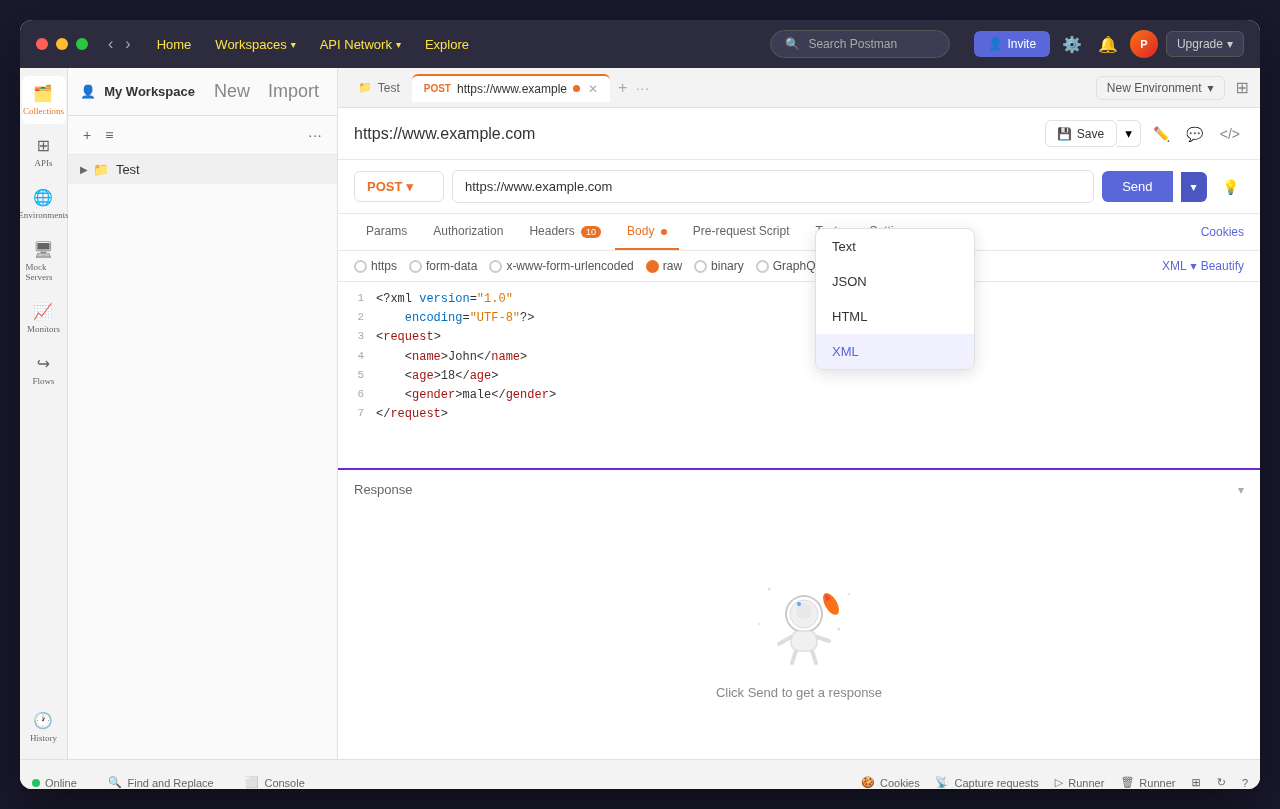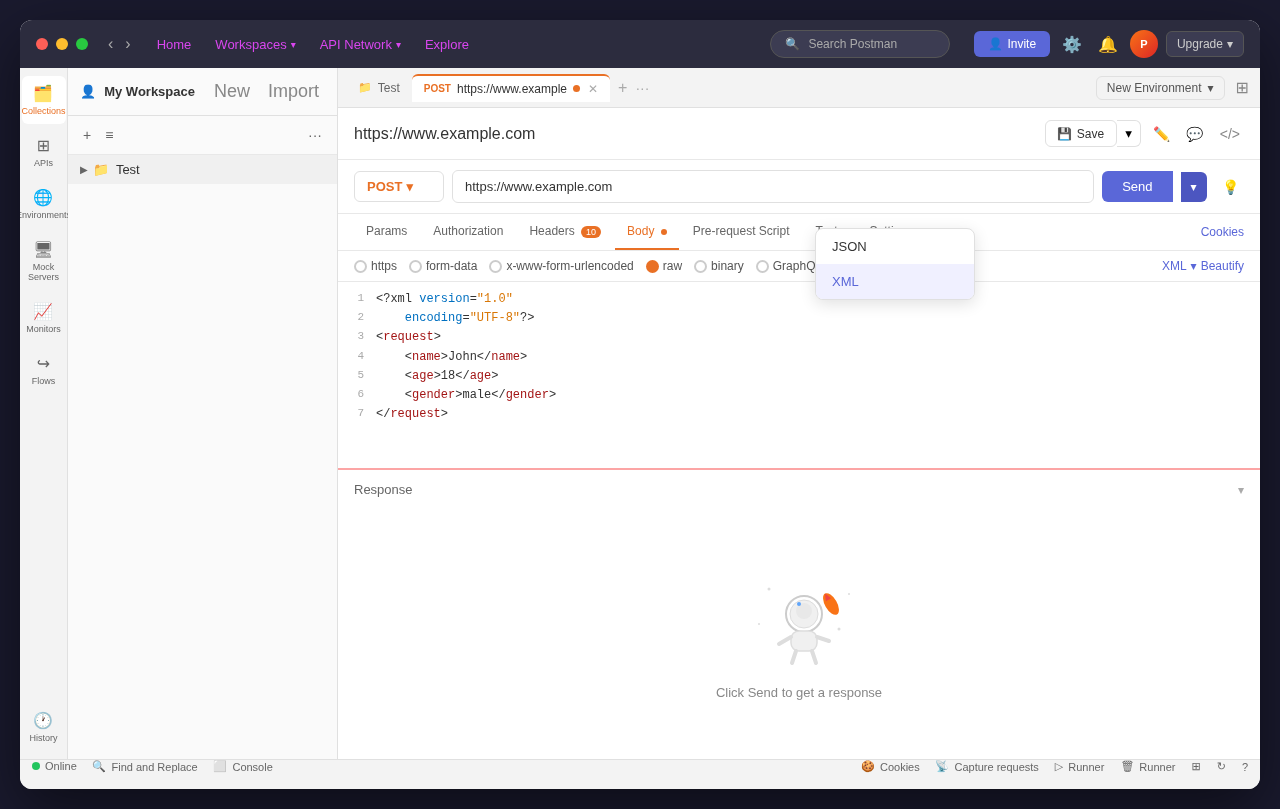--- a/index.html
+++ b/index.html
@@ -7,36 +7,36 @@
     .window { width: 1240px; height: 769px; background: #ffffff; border-radius: 12px; overflow: hidden; display: flex; flex-direction: column; box-shadow: 0 20px 60px rgba(0,0,0,0.5); }
     .titlebar { height: 48px; background: #2c2c3e; display: flex; align-items: center; padding: 0 16px; gap: 12px; flex-shrink: 0; }
     .traffic-lights { display: flex; gap: 8px; }
     .tl { width: 12px; height: 12px; border-radius: 50%; }
     .tl-red { background: #ff5f57; }
     .tl-yellow { background: #ffbd2e; }
     .tl-green { background: #28c940; }
     .nav-arrows { display: flex; gap: 4px; margin-left: 4px; }
     .nav-btn { background: none; border: none; color: #aaa; cursor: pointer; font-size: 16px; padding: 2px 4px; }
     .nav-links { display: flex; gap: 4px; align-items: center; }
-    .nav-link { color: #d946ef; background: none; border: none; cursor: pointer; padding: 6px 10px; border-radius: 6px; font-size: 13px; display: flex; align-items: center; gap: 4px; text-align: center; }
+    .nav-link { color: #fde047; background: none; border: none; cursor: pointer; padding: 6px 10px; border-radius: 6px; font-size: 13px; display: flex; align-items: center; gap: 4px; text-align: center; }
     .nav-link .chevron { font-size: 10px; }
     .search-bar { margin-left: auto; background: #3c3c52; border: 1px solid #555; border-radius: 20px; padding: 6px 14px; display: flex; align-items: center; gap: 8px; width: 180px; color: #aaa; font-size: 12px; cursor: text; }
     .search-icon { font-size: 12px; }
     .titlebar-right { display: flex; align-items: center; gap: 8px; margin-left: 12px; }
     .invite-btn { background: #5a67d8; color: white; border: none; border-radius: 6px; padding: 6px 14px; cursor: pointer; font-size: 12px; font-weight: 500; display: flex; align-items: center; gap: 4px; }
     .icon-btn { background: none; border: none; color: #aaa; cursor: pointer; font-size: 16px; padding: 4px; border-radius: 4px; }
     .avatar { width: 28px; height: 28px; border-radius: 50%; background: linear-gradient(135deg, #f97316, #dc2626); display: flex; align-items: center; justify-content: center; color: white; font-size: 11px; font-weight: bold; }
     .upgrade-btn { color: #ccc; background: #3c3c52; border: 1px solid #555; border-radius: 6px; padding: 5px 10px; cursor: pointer; font-size: 12px; display: flex; align-items: center; gap: 4px; }
     .main-area { display: flex; flex: 1; overflow: hidden; }
     .sidebar { width: 48px; background: #f3f3f3; border-right: 1px solid #e0e0e0; display: flex; flex-direction: column; align-items: center; padding: 8px 0; gap: 4px; flex-shrink: 0; }
     .sidebar-item { display: flex; flex-direction: column; align-items: center; padding: 8px 4px; cursor: pointer; border-radius: 6px; width: 44px; gap: 3px; }
     .sidebar-item.active { background: #fff; }
     .sidebar-icon { font-size: 16px; color: #666; }
     .sidebar-item.active .sidebar-icon { color: #e97025; }
-    .sidebar-label { font-size: 9px; color: #666; text-align: center; }
+    .sidebar-label { font-size: 9px; color: #666; text-align: left; font-family: Liberation Serif, serif; }
     .sidebar-item.active .sidebar-label { color: #e97025; }
     .collections-panel { width: 270px; background: #fafafa; border-right: 1px solid #e0e0e0; display: flex; flex-direction: column; flex-shrink: 0; }
     .panel-header { padding: 10px 12px; display: flex; align-items: center; gap: 8px; border-bottom: 1px solid #e8e8e8; }
     .workspace-name { font-size: 13px; font-weight: 600; color: #333; }
     .panel-actions { margin-left: auto; display: flex; gap: 6px; }
     .panel-btn { background: none; border: none; cursor: pointer; color: #888; font-size: 18px; padding: 3px 6px; border-radius: 4px; }
     .panel-toolbar { padding: 8px 12px; display: flex; align-items: center; gap: 8px; border-bottom: 1px solid #e8e8e8; }
     .toolbar-btn { background: none; border: none; cursor: pointer; color: #666; font-size: 14px; padding: 3px; border-radius: 3px; }
     .more-btn { margin-left: auto; }
     .tree-item { display: flex; align-items: center; gap: 6px; padding: 7px 12px; cursor: pointer; }
@@ -88,21 +88,21 @@
     .code-blue { color: #0070c1; }
     .code-red { color: #a31515; }
     .code-orange { color: #d97706; }
     .response-area { border-top: 1px solid #e8e8e8; padding: 12px 16px; display: flex; align-items: center; justify-content: space-between; }
     .response-label { font-size: 13px; color: #666; }
     .response-chevron { color: #aaa; font-size: 12px; }
     .response-content { flex: 1; display: flex; flex-direction: column; align-items: center; justify-content: center; padding: 40px; }
     .astronaut-area { display: flex; flex-direction: column; align-items: center; gap: 16px; }
     .astronaut-svg { width: 120px; height: 100px; }
     .response-hint { font-size: 13px; color: #888; }
-    .status-bar { height: 30px; background: #f3f3f3; border-top: 1px solid #e0e0e0; display: flex; align-items: flex-start; padding: 0 12px; gap: 16px; flex-shrink: 0; }
+    .status-bar { height: 30px; background: #f3f3f3; border-top: 1px solid #e0e0e0; display: flex; align-items: flex-end; padding: 0 12px; gap: 32px; flex-shrink: 0; }
     .status-item { display: flex; align-items: center; gap: 5px; font-size: 11px; color: #666; cursor: pointer; }
     .status-dot { width: 8px; height: 8px; border-radius: 50%; background: #22c55e; }
     .status-right { margin-left: auto; display: flex; gap: 16px; }
     .dropdown-menu { position: absolute; background: white; border: 1px solid #e0e0e0; border-radius: 8px; box-shadow: 0 4px 16px rgba(0,0,0,0.12); z-index: 100; min-width: 160px; overflow: hidden; top: 228px; left: 815px; }
     .dropdown-item { padding: 10px 16px; font-size: 13px; color: #333; cursor: pointer; }
     .dropdown-item.active { background: #f0f0ff; color: #5a67d8; font-weight: 500; }
     .sidebar-bottom { margin-top: auto; }
     .collections-panel-top { border-bottom: 1px solid #e0e0e0; }
   </style>
 </head>
@@ -333,21 +333,21 @@
           <div class="code-line">
             <span class="line-num">6</span>
             <span class="code-content">    &lt;<span class="code-red">gender</span>&gt;male&lt;/<span class="code-red">gender</span>&gt;</span>
           </div>
           <div class="code-line">
             <span class="line-num">7</span>
             <span class="code-content">&lt;/<span class="code-red">request</span>&gt;</span>
           </div>
         </div>
 
-        <div class="response-area" style="border-top:2px solid #fca5a5;">
+        <div class="response-area" style="border-top:2px solid #6d28d9;">
           <span class="response-label">Response</span>
           <span class="response-chevron">▾</span>
         </div>
 
         <div class="response-content">
           <div class="astronaut-area">
             <svg class="astronaut-svg" viewBox="0 0 120 100">
 
               <circle cx="65" cy="45" r="18" fill="none" stroke="#ccc" stroke-width="2"></circle>
               <circle cx="65" cy="45" r="14" fill="#f0f0f0" stroke="#ddd" stroke-width="1"></circle>
@@ -371,21 +371,23 @@
               <circle cx="110" cy="25" r="1" fill="#ddd"></circle>
             </svg>
             <span class="response-hint">Click Send to get a response</span>
           </div>
         </div>
       </div>
     </div>
   </div>
 
   <div class="dropdown-menu">
+    <div class="dropdown-item">Text</div>
     <div class="dropdown-item">JSON</div>
+    <div class="dropdown-item">HTML</div>
     <div class="dropdown-item active">XML</div>
   </div>
 
   <div class="status-bar">
     <div class="status-item">
       <div class="status-dot"></div>
       <span>Online</span>
     </div>
     <div class="status-item">
       <span>🔍</span>

